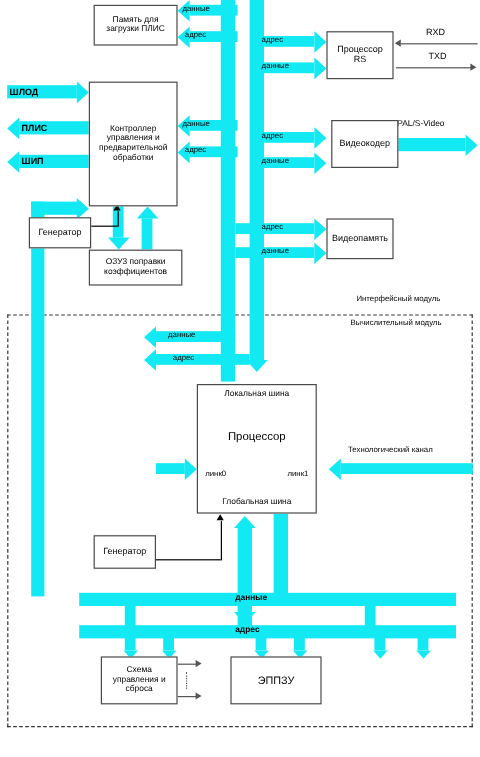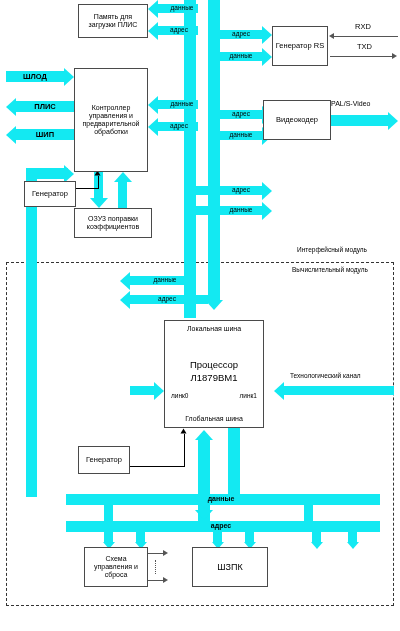--- a/index.html
+++ b/index.html
@@ -35,21 +35,21 @@
 
   
   .ah{position:absolute;width:0;height:0;z-index:11;}
   .ah.right{border-top:9px solid transparent;border-bottom:9px solid transparent;border-left:10px solid #13E9F2;}
   .ah.left {border-top:9px solid transparent;border-bottom:9px solid transparent;border-right:10px solid #13E9F2;}
   .ah.down {border-left:9px solid transparent;border-right:9px solid transparent;border-top:10px solid #13E9F2;}
   .ah.up   {border-left:9px solid transparent;border-right:9px solid transparent;border-bottom:10px solid #13E9F2;}
   .ah.sdown {border-left:6px solid transparent;border-right:6px solid transparent;border-top:7px solid #13E9F2;}
 
   
-  .blabel{position:absolute;font-size:6.5px;color:#000;z-index:25;white-space:nowrap;text-align:center;}
+  .blabel{position:absolute;font-size:6.5px;color:#000;z-index:25;white-space:nowrap;}
   .blabel.bold{font-weight:bold;}
   .mlabel{position:absolute;font-size:6.5px;color:#000;z-index:25;white-space:nowrap;}
 
   
   .tline{position:absolute;background:#555;height:1px;z-index:20;}
   .tarrow{position:absolute;width:0;height:0;z-index:21;}
   .tarrow.right{border-top:3.5px solid transparent;border-bottom:3.5px solid transparent;border-left:5px solid #555;}
   .tarrow.left{border-top:3.5px solid transparent;border-bottom:3.5px solid transparent;border-right:5px solid #555;}
   .tarrow.rightb{border-top:3.5px solid transparent;border-bottom:3.5px solid transparent;border-left:5px solid #000;}
 
@@ -86,21 +86,21 @@
 
   <div class="bus h" style="left:158px;top:4px;width:40px;height:9px;"></div>
   <div class="ah left" style="left:148px;top:-0.5px;"></div>
   <div class="blabel" style="left:152px;top:4px;width:60px;">данные</div>
 
   <div class="bus h" style="left:158px;top:26px;width:40px;height:9px;"></div>
   <div class="ah left" style="left:148px;top:21.5px;"></div>
   <div class="blabel" style="left:154px;top:26px;width:50px;">адрес</div>
 
   <div class="box" style="left:272px;top:26px;width:56px;height:40px;">
-    <span class="lbl">Генератор RS</span>
+    <span class="lbl">Процессор RS</span>
   </div>
 
   <div class="bus h" style="left:220px;top:30px;width:42px;height:9px;"></div>
   <div class="ah right" style="left:262px;top:25.5px;"></div>
   <div class="blabel" style="left:218px;top:30px;width:46px;">адрес</div>
 
   <div class="bus h" style="left:220px;top:52px;width:42px;height:9px;"></div>
   <div class="ah right" style="left:262px;top:47.5px;"></div>
   <div class="blabel" style="left:218px;top:52px;width:46px;">данные</div>
 
@@ -129,34 +129,37 @@
   <div class="blabel bold" style="left:8px;top:72px;width:54px;font-size:7.5px;">ШЛОД</div>
 
   <div class="bus h" style="left:16px;top:101px;width:58px;height:11px;"></div>
   <div class="ah left" style="left:6px;top:97.5px;"></div>
   <div class="blabel bold" style="left:18px;top:102px;width:54px;font-size:7.5px;">ПЛИС</div>
 
   <div class="bus h" style="left:16px;top:129px;width:58px;height:11px;"></div>
   <div class="ah left" style="left:6px;top:125.5px;"></div>
   <div class="blabel bold" style="left:18px;top:130px;width:54px;font-size:7.5px;">ШИП</div>
 
-  <div class="box" style="left:263px;top:100px;width:68px;height:40px;">
+  <div class="box" style="left:276px;top:100px;width:56px;height:40px;">
     <span class="lbl">Видеокодер</span>
   </div>
   <div class="bus h" style="left:220px;top:110px;width:42px;height:9px;"></div>
   <div class="ah right" style="left:262px;top:105.5px;"></div>
   <div class="blabel" style="left:218px;top:110px;width:46px;">адрес</div>
   <div class="bus h" style="left:220px;top:131px;width:42px;height:9px;"></div>
   <div class="ah right" style="left:262px;top:126.5px;"></div>
   <div class="blabel" style="left:218px;top:131px;width:46px;">данные</div>
 
   <div class="bus h" style="left:330px;top:115px;width:58px;height:11px;"></div>
   <div class="ah right" style="left:388px;top:111.5px;"></div>
   <div class="siglbl" style="left:331px;top:100px;font-size:7px;">PAL/S-Video</div>
 
+  <div class="box" style="left:272px;top:182px;width:56px;height:34px;">
+    <span class="lbl">Видеопамять</span>
+  </div>
   <div class="bus h" style="left:196px;top:186px;width:66px;height:9px;"></div>
   <div class="ah right" style="left:262px;top:181.5px;"></div>
   <div class="blabel" style="left:218px;top:186px;width:46px;">адрес</div>
   <div class="bus h" style="left:196px;top:206px;width:66px;height:9px;"></div>
   <div class="ah right" style="left:262px;top:201.5px;"></div>
   <div class="blabel" style="left:218px;top:206px;width:46px;">данные</div>
 
   <div class="box" style="left:24px;top:181px;width:52px;height:26px;">
     <span class="lbl">Генератор</span>
   </div>
@@ -181,21 +184,20 @@
   <div class="bus h" style="left:130px;top:276px;width:66px;height:9px;"></div>
   <div class="ah left" style="left:120px;top:271.5px;"></div>
   <div class="blabel" style="left:140px;top:276px;width:50px;">данные</div>
   <div class="bus h" style="left:130px;top:295px;width:78px;height:9px;"></div>
   <div class="ah left" style="left:120px;top:290.5px;"></div>
   <div class="blabel" style="left:144px;top:295px;width:46px;">адрес</div>
 
   <div class="box" style="left:164px;top:320px;width:100px;height:108px;display:block;position:absolute;">
     <span class="proc proc-local">Локальная шина</span>
     <span class="proc proc-title">Процессор</span>
-    <span class="proc" style="top:52px;font-size:9.5px;">Л1879ВМ1</span>
     <span class="proc proc-link0">линк0</span>
     <span class="proc proc-link1">линк1</span>
     <span class="proc proc-global">Глобальная шина</span>
   </div>
 
   <div class="bus h" style="left:130px;top:386px;width:24px;height:9px;"></div>
   <div class="ah right" style="left:154px;top:381.5px;"></div>
 
   <div class="bus h" style="left:284px;top:386px;width:110px;height:9px;"></div>
   <div class="ah left" style="left:274px;top:381.5px;"></div>
@@ -244,17 +246,17 @@
     <span class="lbl">Схема управления и сброса</span>
   </div>
 
   <div class="tline" style="left:148px;top:553px;width:16px;"></div>
   <div class="tarrow right" style="left:163px;top:549.5px;"></div>
   <div class="tline" style="left:148px;top:580px;width:16px;"></div>
   <div class="tarrow right" style="left:163px;top:576.5px;"></div>
   <div class="kvline" style="left:155px;top:560px;height:14px;border-left:1px dotted #555;background:none;"></div>
 
   <div class="box big" style="left:192px;top:547px;width:76px;height:40px;">
-    <span class="lbl">ШЗПК</span>
+    <span class="lbl">ЭППЗУ</span>
   </div>
 
 
 </div>
 
 </body></html>

